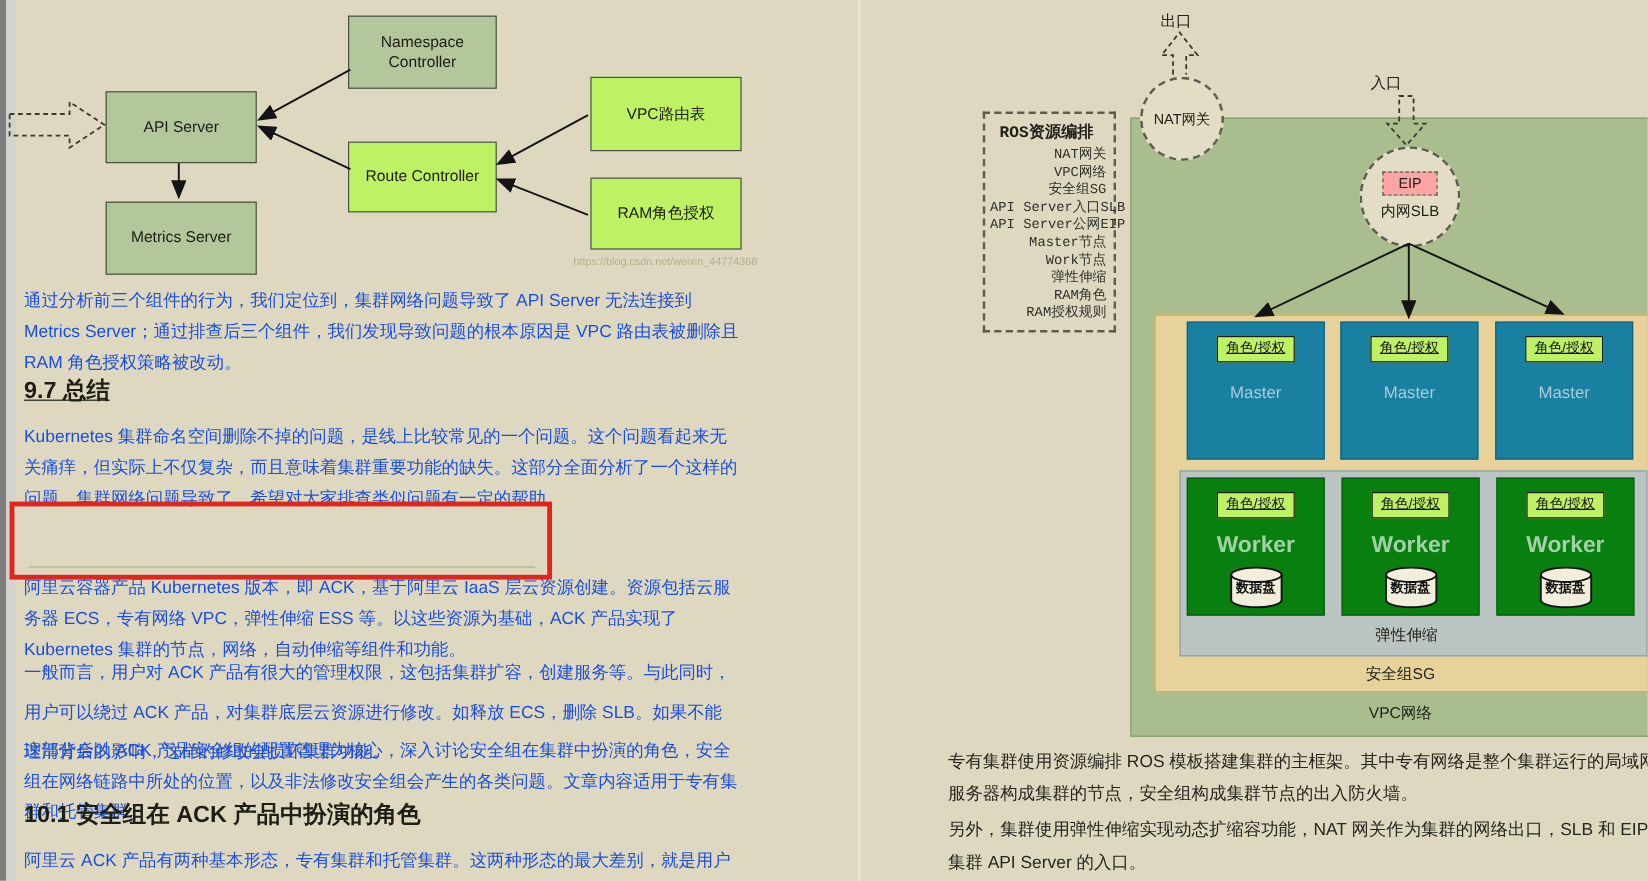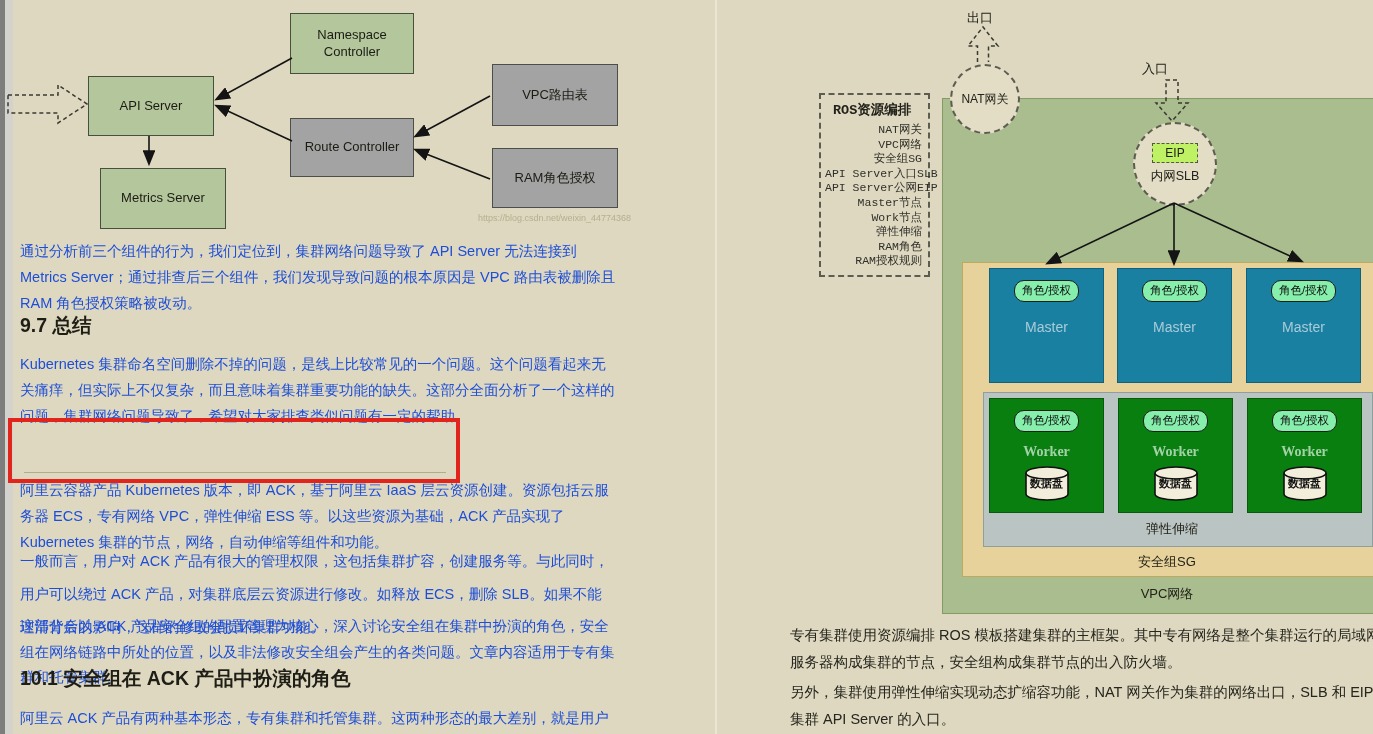--- a/index.html
+++ b/index.html
@@ -14,43 +14,43 @@
   
   .p{position:absolute;left:20px;width:596px;font-size:14.5px;line-height:26px;color:#1d4ed8;}
   .h2{position:absolute;left:20px;font-size:19.5px;font-weight:700;color:#1e1e16;}
   .redbox{position:absolute;left:8px;top:418px;width:444px;height:57px;border:4px solid #e1251c;z-index:6;}
   .h1t{position:absolute;left:12px;top:2px;font-size:26px;font-weight:700;color:#1d1d15;letter-spacing:.5px;white-space:nowrap;}
   .h1line{position:absolute;left:12px;right:10px;bottom:6px;border-bottom:1.5px solid #b3ab8f;}
   
   .dnode{position:absolute;display:flex;align-items:center;justify-content:center;text-align:center;
          font-size:13px;color:#1c1c14;border:1.5px solid #47503c;z-index:2;line-height:1.25;}
   .green{background:#b4c69b;}
-  .grayn{background:#a3a3a3;border-color:#4a4f4a;}
+  .grayn{background:#bef264;border-color:#4a4f4a;}
   .wm{position:absolute;left:478px;top:213px;font-size:9px;color:rgba(150,140,100,.55);z-index:3;}
   svg.ovl{position:absolute;z-index:5;pointer-events:none;}
   
   .vpcbox{position:absolute;left:942px;top:98px;width:480px;height:514px;background:#a9bd8f;border:1px solid #859b66;z-index:0;}
   .sgbox{position:absolute;left:962px;top:262px;width:460px;height:313px;background:#e7d29b;border:1px solid #bfa95f;z-index:1;}
   .scalebox{position:absolute;left:983px;top:392px;width:388px;height:153px;background:#bac4c2;border:1px solid #8f9f9d;z-index:2;}
   .master,.worker{position:absolute;width:113px;height:113px;display:flex;flex-direction:column;align-items:center;z-index:3;}
   .master{background:#1a80a1;border:1px solid #10617d;}
   .worker{background:#097f10;border:1px solid #075c0b;}
-  .badge{margin-top:11px;background:#86efac;border:1.5px solid #1d1d1d;border-radius:10px;
-         font-size:11.5px;line-height:1;padding:4px 7px;color:#111;white-space:nowrap;}
+  .badge{margin-top:11px;background:#bef264;border:1.5px solid #1d1d1d;border-radius:0;
+         font-size:11.5px;line-height:1;padding:4px 7px;color:#111;white-space:nowrap;text-decoration:underline;}
   .mlabel{margin-top:17px;color:#a9cbd8;font-weight:400;font-size:14px;}
-  .wlabel{margin-top:12px;color:#a3d2a8;font-weight:700;font-size:14px;font-family:Liberation Serif, serif;}
+  .wlabel{margin-top:12px;color:#a3d2a8;font-weight:700;font-size:19px;}
   .cyl{position:relative;width:48px;height:37px;margin-top:5px;}
   .cyl svg{position:absolute;left:0;top:0;}
   .cyl span{position:absolute;left:0;right:0;top:11px;text-align:center;font-size:11px;color:#111;font-weight:700;}
   .zonelabel{position:absolute;transform:translateX(-50%);font-size:13px;color:#232319;z-index:4;white-space:nowrap;}
   .dashcircle{position:absolute;border:2px dashed #5c5c50;border-radius:50%;background:#e3ddc6;z-index:4;
               display:flex;flex-direction:column;align-items:center;justify-content:center;}
   .natc{left:950px;top:64px;width:66px;height:66px;font-size:12px;color:#22221a;}
   .eipc{left:1133px;top:122px;width:80px;height:80px;font-size:12.5px;color:#22221a;}
-  .eiprect{border:1.5px dashed #55554a;padding:2px 12px;font-size:12px;margin-bottom:5px;background:#bef264;}
+  .eiprect{border:1.5px dashed #55554a;padding:2px 12px;font-size:12px;margin-bottom:5px;background:#fca5a5;}
   .flowlabel{position:absolute;font-size:13px;color:#22221a;z-index:4;}
   .rosbox{position:absolute;left:819px;top:93px;width:99px;border:2px dashed #5c5c50;z-index:4;padding:5px 4px 6px 4px;font-family:Liberation Mono, monospace;}
   .rostitle{font-size:13.5px;font-weight:700;color:#22221a;padding:1px 0 4px 8px;white-space:nowrap;}
   .rositem{font-size:11.5px;line-height:14.6px;color:#30302a;text-align:right;padding-right:2px;white-space:nowrap;}
   .pr{position:absolute;left:790px;width:620px;font-size:14.5px;line-height:27px;color:#26261e;}
 </style>
 </head>
 <body>
 
 <div id="root">
@@ -69,21 +69,21 @@
     </div>
     <div class="dnode grayn" style="left:290px;top:118px;width:122px;height:57px;">
       <span>Route Controller</span>
     </div>
     <div class="dnode grayn" style="left:492px;top:64px;width:124px;height:60px;">
       <span>VPC路由表</span>
     </div>
     <div class="dnode grayn" style="left:492px;top:148px;width:124px;height:58px;">
       <span>RAM角色授权</span>
     </div>
-    <div class="dnode green" style="left:100px;top:168px;width:124px;height:59px;">
+    <div class="dnode green" style="left:88px;top:168px;width:124px;height:59px;">
       <span>Metrics Server</span>
     </div>
     <div class="wm">https://blog.csdn.net/weixin_44774368</div>
 
     <svg class="ovl" style="left:0;top:0;" width="660" height="240" viewBox="0 0 660 240">
       <defs>
         <marker id="ah1" markerWidth="10" markerHeight="8" refX="8" refY="4" orient="auto">
           <path d="M0,0 L10,4 L0,8 Z" fill="#141414"></path>
         </marker>
       </defs>
@@ -91,21 +91,21 @@
         <line x1="292" y1="58" x2="217" y2="99" marker-end="url(#ah1)"></line>
         <line x1="292" y1="141" x2="217" y2="106" marker-end="url(#ah1)"></line>
         <line x1="149" y1="136" x2="149" y2="163" marker-end="url(#ah1)"></line>
         <line x1="490" y1="96" x2="416" y2="136" marker-end="url(#ah1)"></line>
         <line x1="490" y1="179" x2="416" y2="150" marker-end="url(#ah1)"></line>
         <path d="M8,95 L58,95 L58,85 L87,104 L58,123 L58,113 L8,113 Z" stroke="#3a3a30" stroke-width="1.5" stroke-dasharray="4 3"></path>
       </g>
     </svg>
 
     <div class="p" style="top:238px;">通过分析前三个组件的行为，我们定位到，集群网络问题导致了 API Server 无法连接到 Metrics Server；通过排查后三个组件，我们发现导致问题的根本原因是 VPC 路由表被删除且 RAM 角色授权策略被改动。</div>
-    <div class="h2" style="top:312px;">9.7 总结</div>
+    <div class="h2" style="top:312px;text-decoration:underline;">9.7 总结</div>
     <div class="p" style="top:351px;">Kubernetes 集群命名空间删除不掉的问题，是线上比较常见的一个问题。这个问题看起来无关痛痒，但实际上不仅复杂，而且意味着集群重要功能的缺失。这部分全面分析了一个这样的问题，集群网络问题导致了，希望对大家排查类似问题有一定的帮助。</div>
 
     <div class="redbox">
       <span class="h1line"></span>
     </div>
 
     <div class="p" style="top:477px;">阿里云容器产品 Kubernetes 版本，即 ACK，基于阿里云 IaaS 层云资源创建。资源包括云服务器 ECS，专有网络 VPC，弹性伸缩 ESS 等。以这些资源为基础，ACK 产品实现了 Kubernetes 集群的节点，网络，自动伸缩等组件和功能。</div>
     <div class="p" style="top:545px;line-height:33px;">一般而言，用户对 ACK 产品有很大的管理权限，这包括集群扩容，创建服务等。与此同时，用户可以绕过 ACK 产品，对集群底层云资源进行修改。如释放 ECS，删除 SLB。如果不能理清背后的影响，这样的修改会损坏集群功能。</div>
     <div class="p" style="top:614px;line-height:25.5px;">这部分会以 ACK 产品安全组的配置管理为核心，深入讨论安全组在集群中扮演的角色，安全组在网络链路中所处的位置，以及非法修改安全组会产生的各类问题。文章内容适用于专有集群和托管集群。</div>
     <div class="h2" style="top:665px;">10.1 安全组在 ACK 产品中扮演的角色</div>

